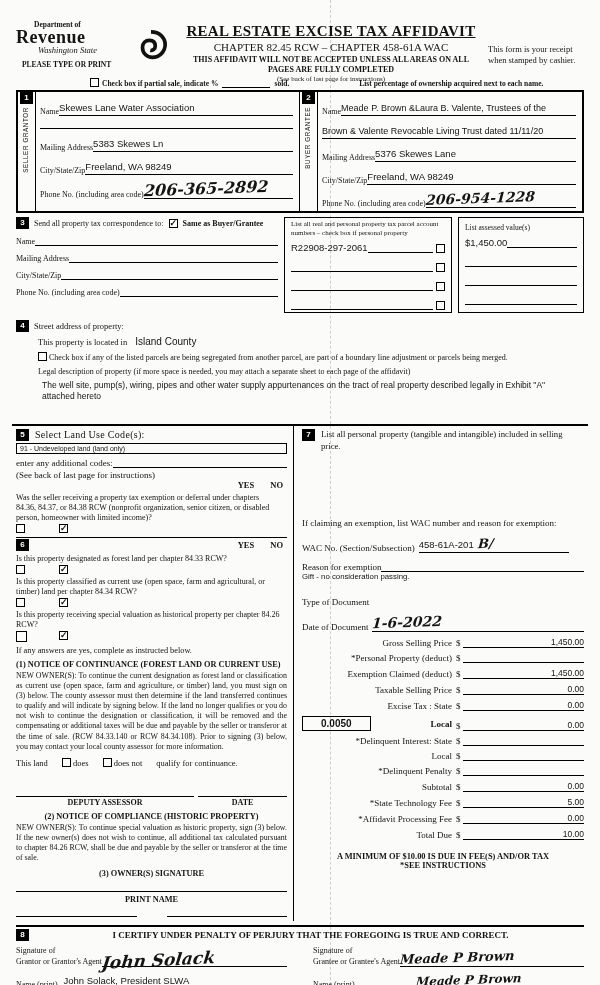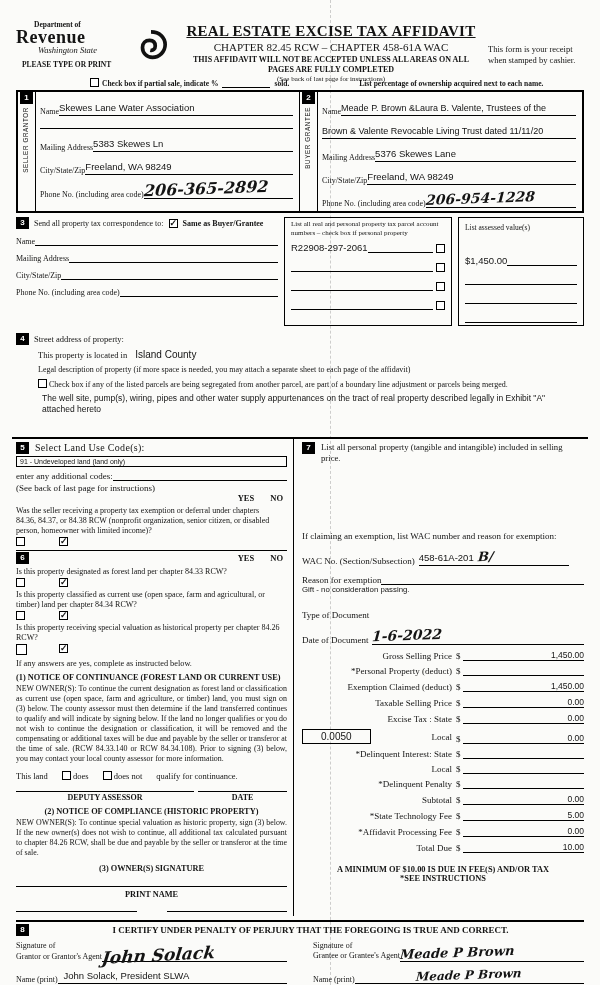--- a/index.html
+++ b/index.html
@@ -55,21 +55,21 @@
   .main{display:flex;align-items:stretch;}
   .mleft{width:278px;border-right:1.5px solid #000;box-sizing:border-box;padding:3px 6px 3px 0;}
   .mright{flex:1;box-sizing:border-box;padding:3px 0 3px 8px;}
   .yn{display:flex;justify-content:flex-end;gap:16px;font-size:8.5px;font-weight:bold;padding-right:4px;}
   .qrow{display:flex;margin-top:3px;flex-direction:column;}
   .qtxt{flex:1;font-size:8px;line-height:1.25;padding-right:6px;}
   .qboxes{width:52px;display:flex;justify-content:space-between;align-items:flex-start;padding-top:1px;}
   .notice{font-size:8.3px;font-weight:bold;text-align:center;margin-top:5px;}
   .para{font-size:7.9px;line-height:1.28;text-align:justify;margin-top:2px;}
   .cline{display:flex;gap:14px;align-items:flex-end;margin-top:6px;font-size:8.5px;}
-  .sigpair{display:flex;gap:4px;margin-top:10px;}
+  .sigpair{display:flex;gap:4px;margin-top:28px;}
   .sigpair .sl{flex:1;border-top:1px solid #000;text-align:center;font-size:8px;font-weight:bold;padding-top:1px;}
   
   .taxrow{display:flex;align-items:flex-end;margin-top:5px;}
   .taxlab{width:150px;text-align:right;font-size:9px;white-space:nowrap;}
   .taxdollar{font-size:9px;margin:0 2px 0 4px;}
   .taxval{flex:1;border-bottom:1px solid #000;text-align:right;font-size:8.5px;font-family:"Liberation Sans",sans-serif;}
   .ratebox{border:1.5px solid #000;font-size:10px;font-family:"Liberation Sans",sans-serif;
            padding:1px 18px;margin-right:8px;}
   
   .s8{border-top:2.5px solid #000;margin-top:4px;padding-top:2px;}
@@ -215,21 +215,21 @@
           <span class="fld"></span>
           <span class="cb" style="margin-left:3px;"></span>
         </div>
       <div class="vrow">
           <span class="fld"></span>
           <span class="cb" style="margin-left:3px;"></span>
         </div>
     </div>
     <div class="boxcol" style="flex:1;">
       <div class="hd" style="font-size:7.5px;padding-top:3px;">List assessed value(s)</div>
-      <div class="vrow" style="margin-top:22px;">
+      <div class="vrow" style="margin-top:4px;">
           <span class="typed">$1,450.00</span>
           <span class="fld"></span>
         </div>
       <div class="vrow">
           <span class="fld"></span>
         </div>
       <div class="vrow">
           <span class="fld"></span>
         </div>
       <div class="vrow">
@@ -240,25 +240,25 @@
 
   <div style="margin-top:7px;">
     <div class="row" style="align-items:center;gap:5px;">
       <span class="badge">4</span>
       <span style="font-size:8.5px;">Street address of property:</span>
     </div>
     <div class="row" style="margin:4px 0 0 22px;gap:8px;">
       <span style="font-size:8.5px;">This property is located in</span>
       <span class="typed" style="font-size:10px;">Island County</span>
     </div>
-    <div style="margin:5px 0 0 22px;font-size:8px;">Legal description of property (if more space is needed, you may attach a separate sheet to each page of the affidavit)</div>
     <div style="margin:5px 0 0 22px;font-size:8px;">
       <span class="cb"></span>
       <span>Check box if any of the listed parcels are being segregated from another parcel, are part of a boundary line adjustment or parcels being merged.</span>
     </div>
+    <div style="margin:5px 0 0 22px;font-size:8px;">Legal description of property (if more space is needed, you may attach a separate sheet to each page of the affidavit)</div>
     <div class="typed" style="margin:4px 0 0 26px;font-size:8.5px;white-space:normal;line-height:1.3;">
       <span>The well site, pump(s), wiring, pipes and other water supply appurtenances on the tract of real property described legally in Exhibit "A"</span><br><span>attached hereto</span>
     </div>
     <div style="height:18px;"></div>
   </div>
 
   <div class="heavy"></div>
 
   <div class="main">
     <div class="mleft">
@@ -382,21 +382,21 @@
             <span class="taxlab">Taxable Selling Price</span>
             <span class="taxdollar">$</span>
             <span class="taxval">0.00</span>
           </div>
         <div class="taxrow">
             <span class="taxlab">Excise Tax : State</span>
             <span class="taxdollar">$</span>
             <span class="taxval">0.00</span>
           </div>
         <div class="taxrow">
-            <span class="taxlab" style="text-align:center;display:flex;align-items:center;">
+            <span class="taxlab" style="text-align:center;display:flex;align-items:center;font-weight:bold;">
               <span class="ratebox">0.0050</span>
               <span style="margin-left:auto;">Local</span>
             </span>
             <span class="taxdollar">$</span>
             <span class="taxval">0.00</span>
           </div>
         <div class="taxrow">
             <span class="taxlab">*Delinquent Interest: State</span>
             <span class="taxdollar">$</span>
             <span class="taxval"></span>

